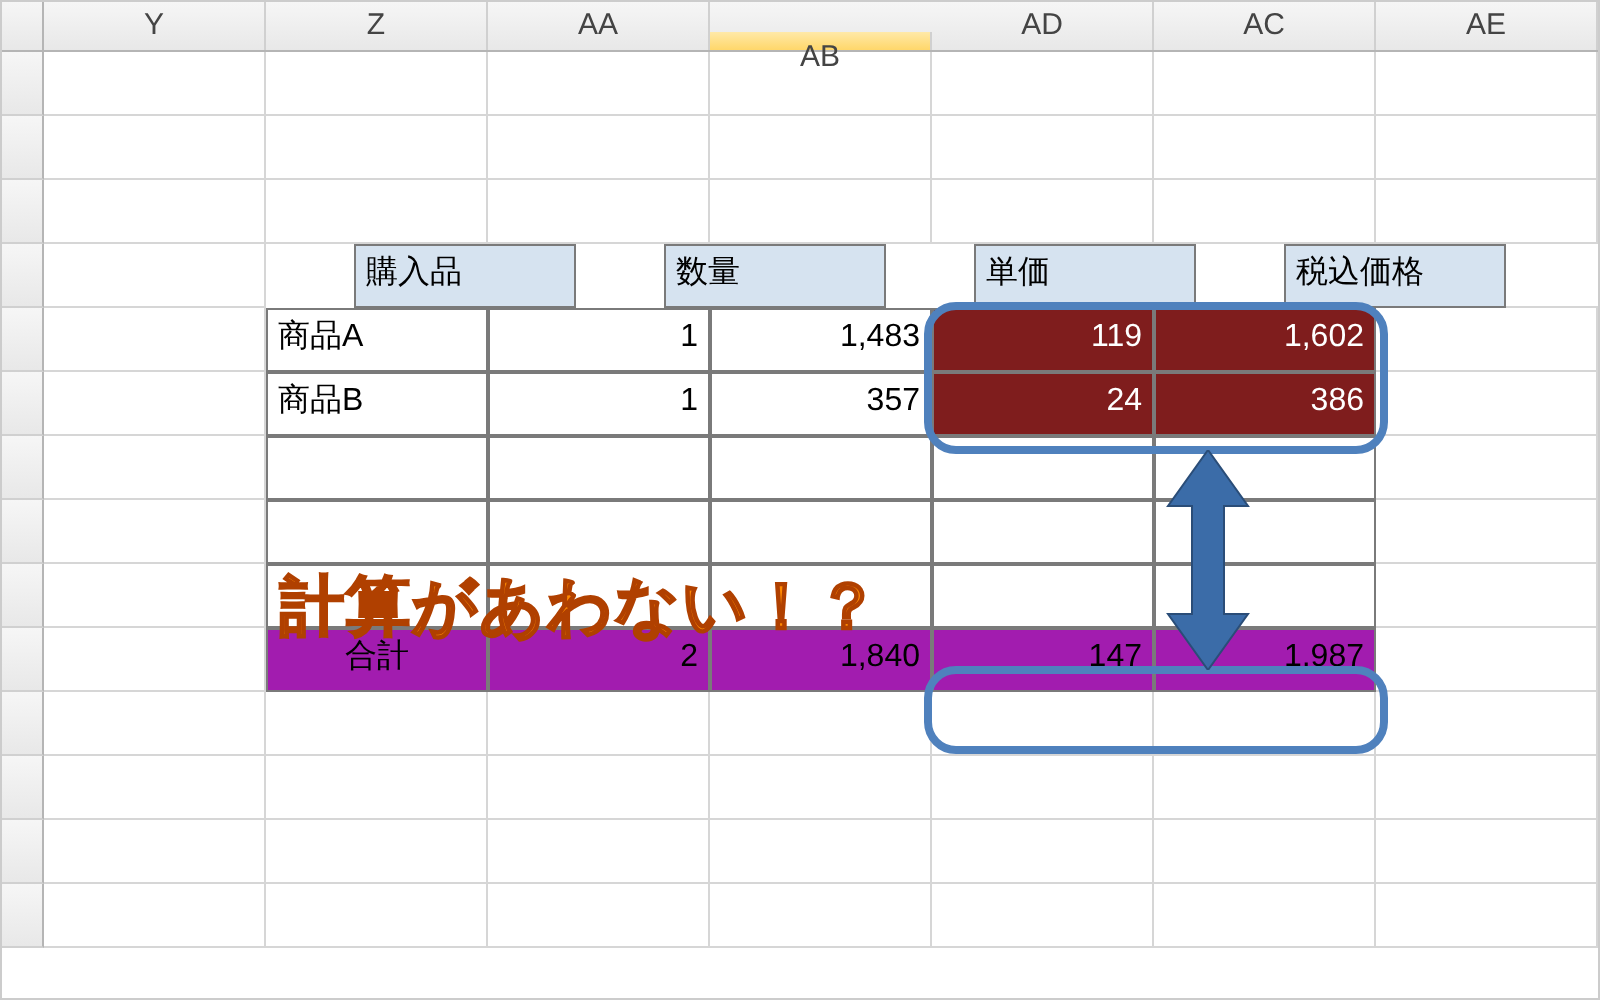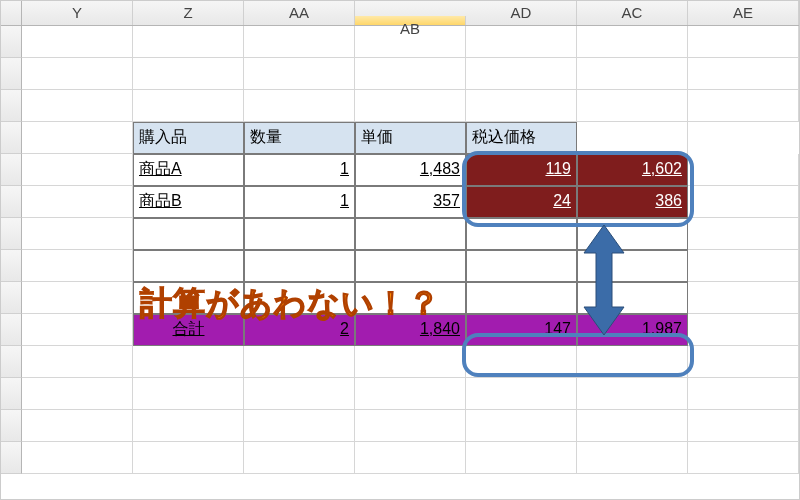--- a/index.html
+++ b/index.html
@@ -7,22 +7,22 @@
     
     .col-headers { display: flex; height: 26px; background: linear-gradient(#f6f6f6, #e8e8e8); border-bottom: 1px solid #b5b5b5; }
     .row-gutter { width: 22px; background: linear-gradient(#f6f6f6, #e8e8e8); border-right: 1px solid #b5b5b5; flex-shrink: 0; }
     .col-h { flex: 0 0 111px; text-align: center; font-size: 15px; color: #444; line-height: 26px; border-right: 1px solid #d0d0d0; }
     .col-h.sel { background: linear-gradient(#ffe9a8, #ffd76a); margin-top: 16px; }
     
     .grid { position: relative; }
     .row { display: flex; height: 32px; }
     .row .rg { width: 22px; background: linear-gradient(#f6f6f6, #e8e8e8); border-right: 1px solid #b5b5b5; border-bottom: 1px solid #d0d0d0; flex-shrink: 0; }
     .cell { flex: 0 0 111px; border-right: 1px solid #d6d6d6; border-bottom: 1px solid #d6d6d6; font-size: 16px; padding: 4px 6px; line-height: 22px; overflow: hidden; white-space: nowrap; }
-    .hdr { background: #d6e3f0; border: 1px solid #7a7a7a; font-size: 16px; padding: 3px 5px; }
-    .bord { border: 1px solid #7a7a7a; padding: 3px 5px; text-decoration: underline; }
+    .hdr { background: #d6e3f0; border: 1px solid #7a7a7a; font-size: 16px; padding: 3px 5px; margin-left: 44px; }
+    .bord { border: 1px solid #7a7a7a; padding: 3px 5px; }
     .num { text-align: right; font-feature-settings: "tnum"; }
     .red { background: #7f1d1d; color: #fff; }
     .yel { background: #a21caf; }
     .ctr { text-align: center; }
     
     .callout { position: absolute; left: 140px; top: 258px; font-size: 32px; font-weight: bold; color: #ff8a00; -webkit-text-stroke: 1.2px #b04000; letter-spacing: 1px; z-index: 10; margin-top: 24px; }
     
     .arrow { position: absolute; left: 580px; top: 225px; width: 48px; height: 110px; z-index: 8; }
     .arrow svg { width: 100%; height: 100%; }
     

